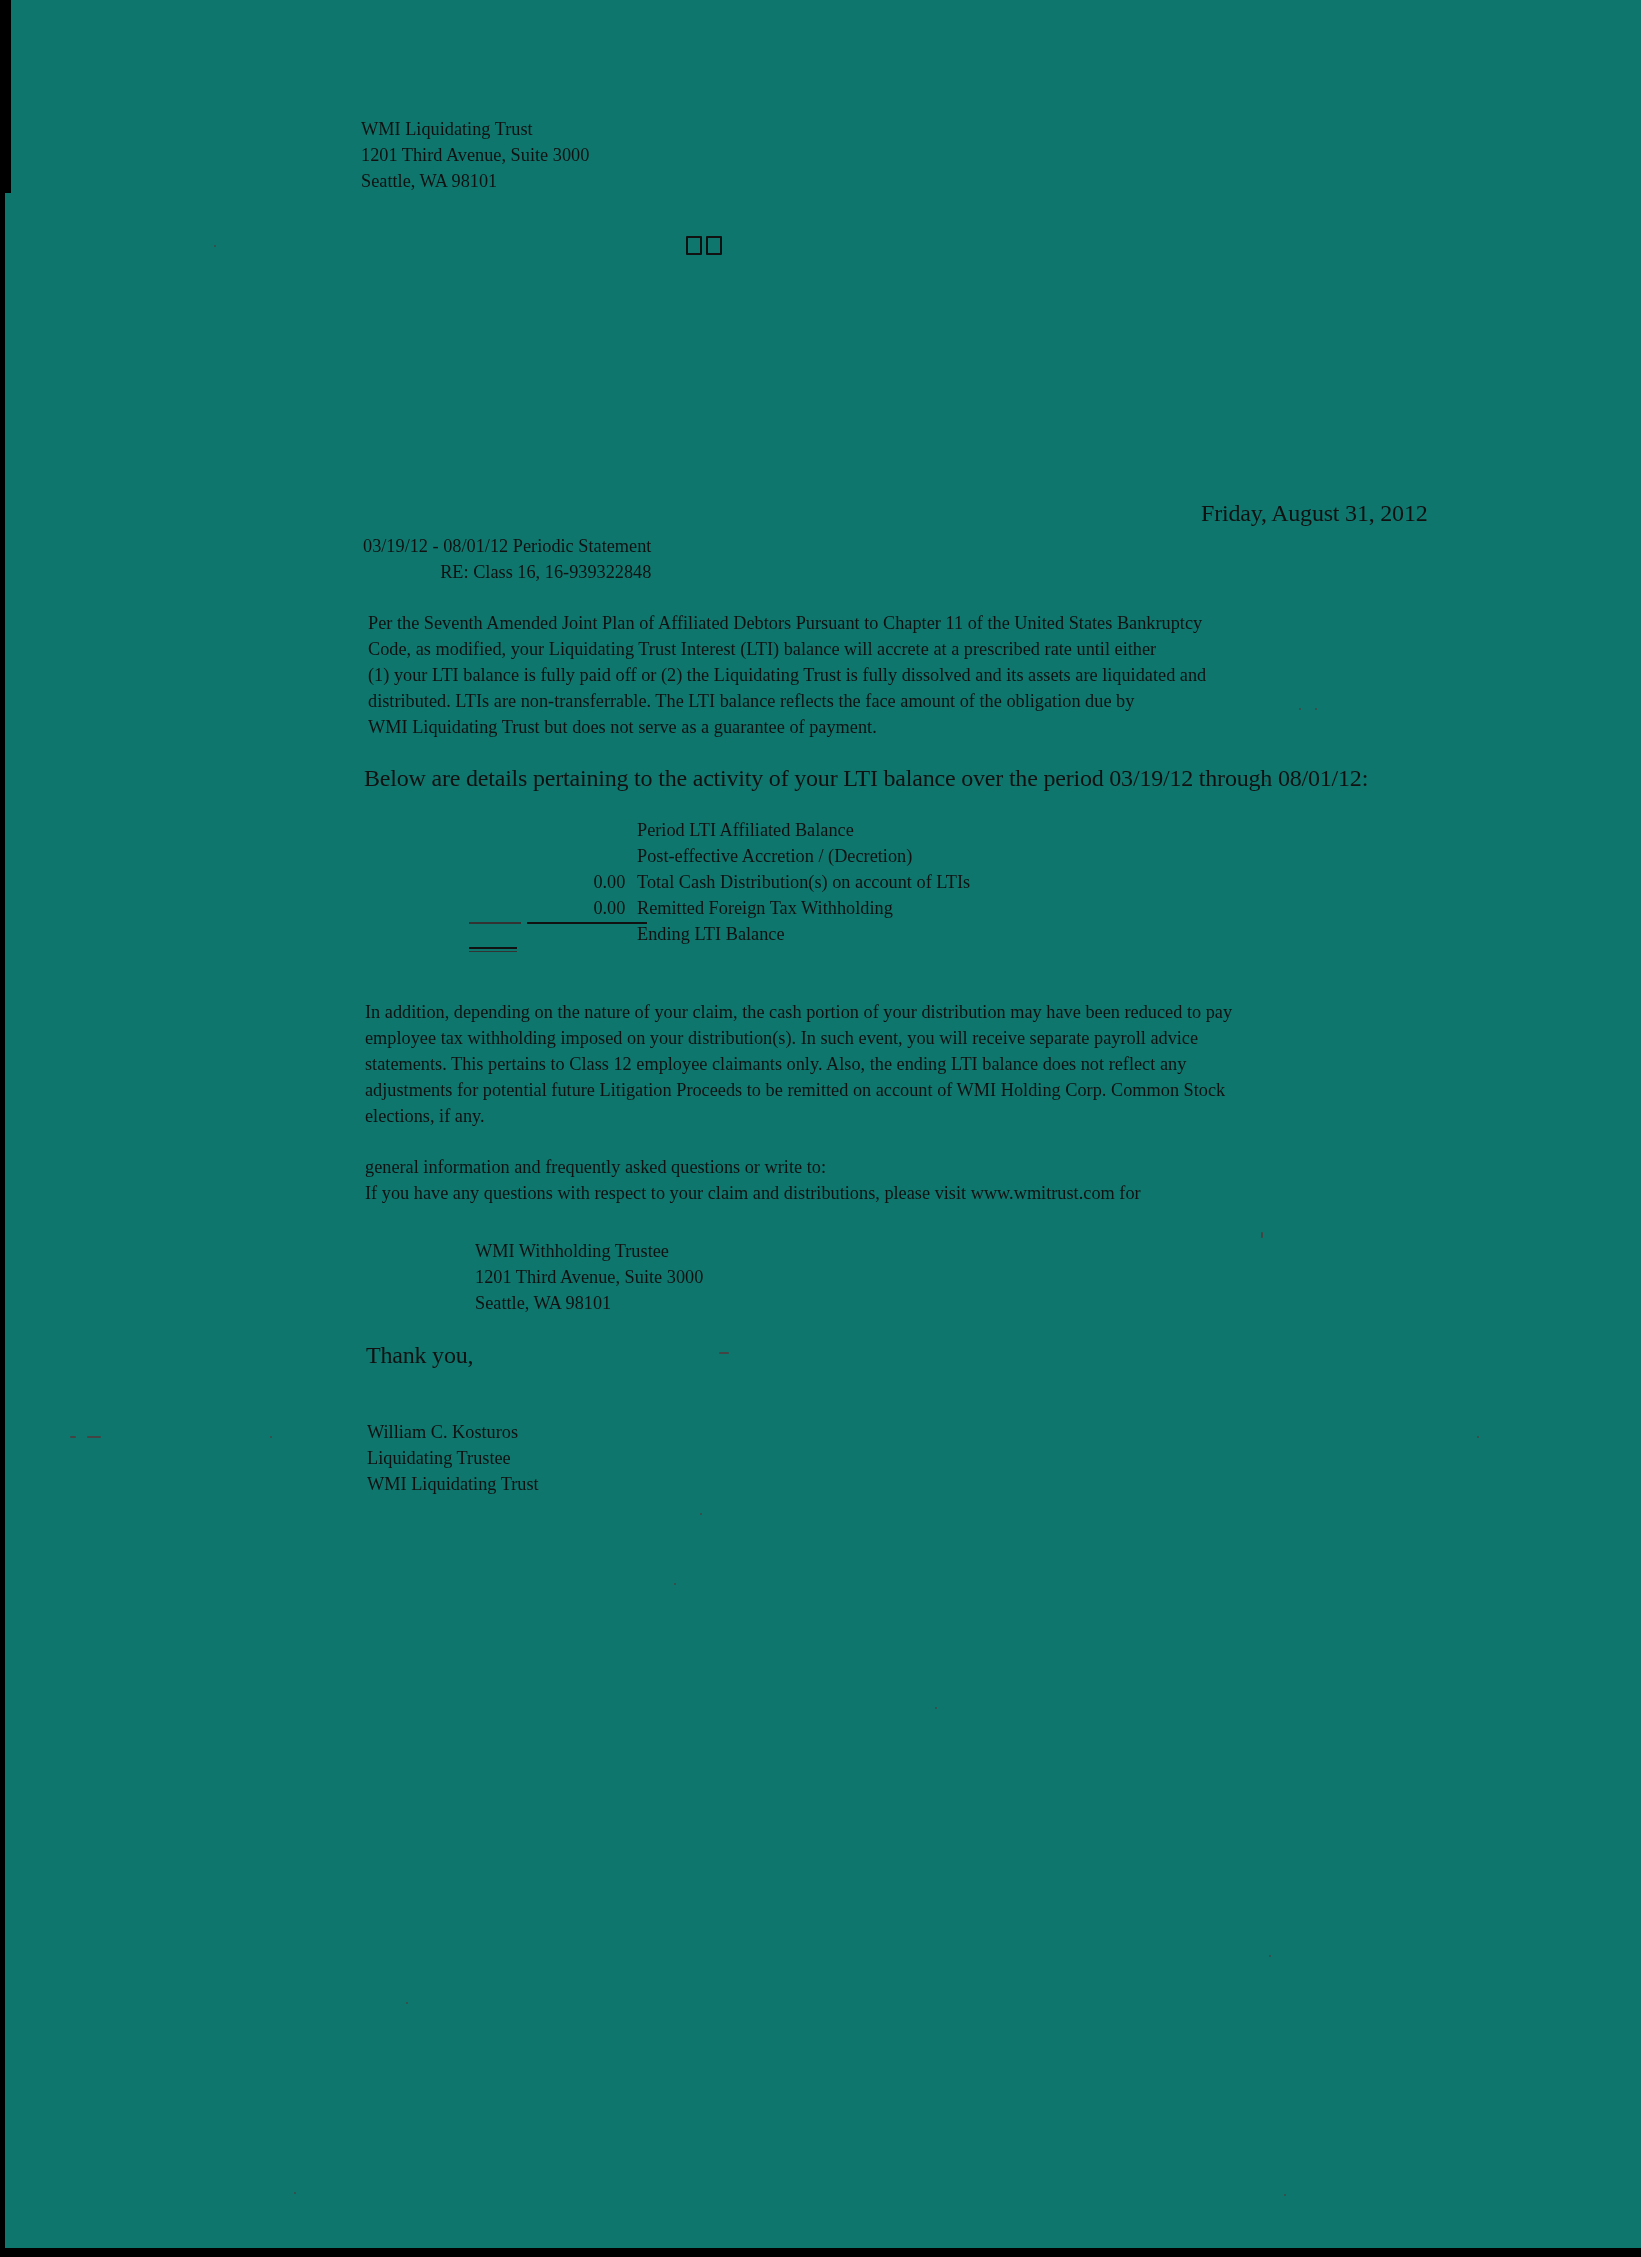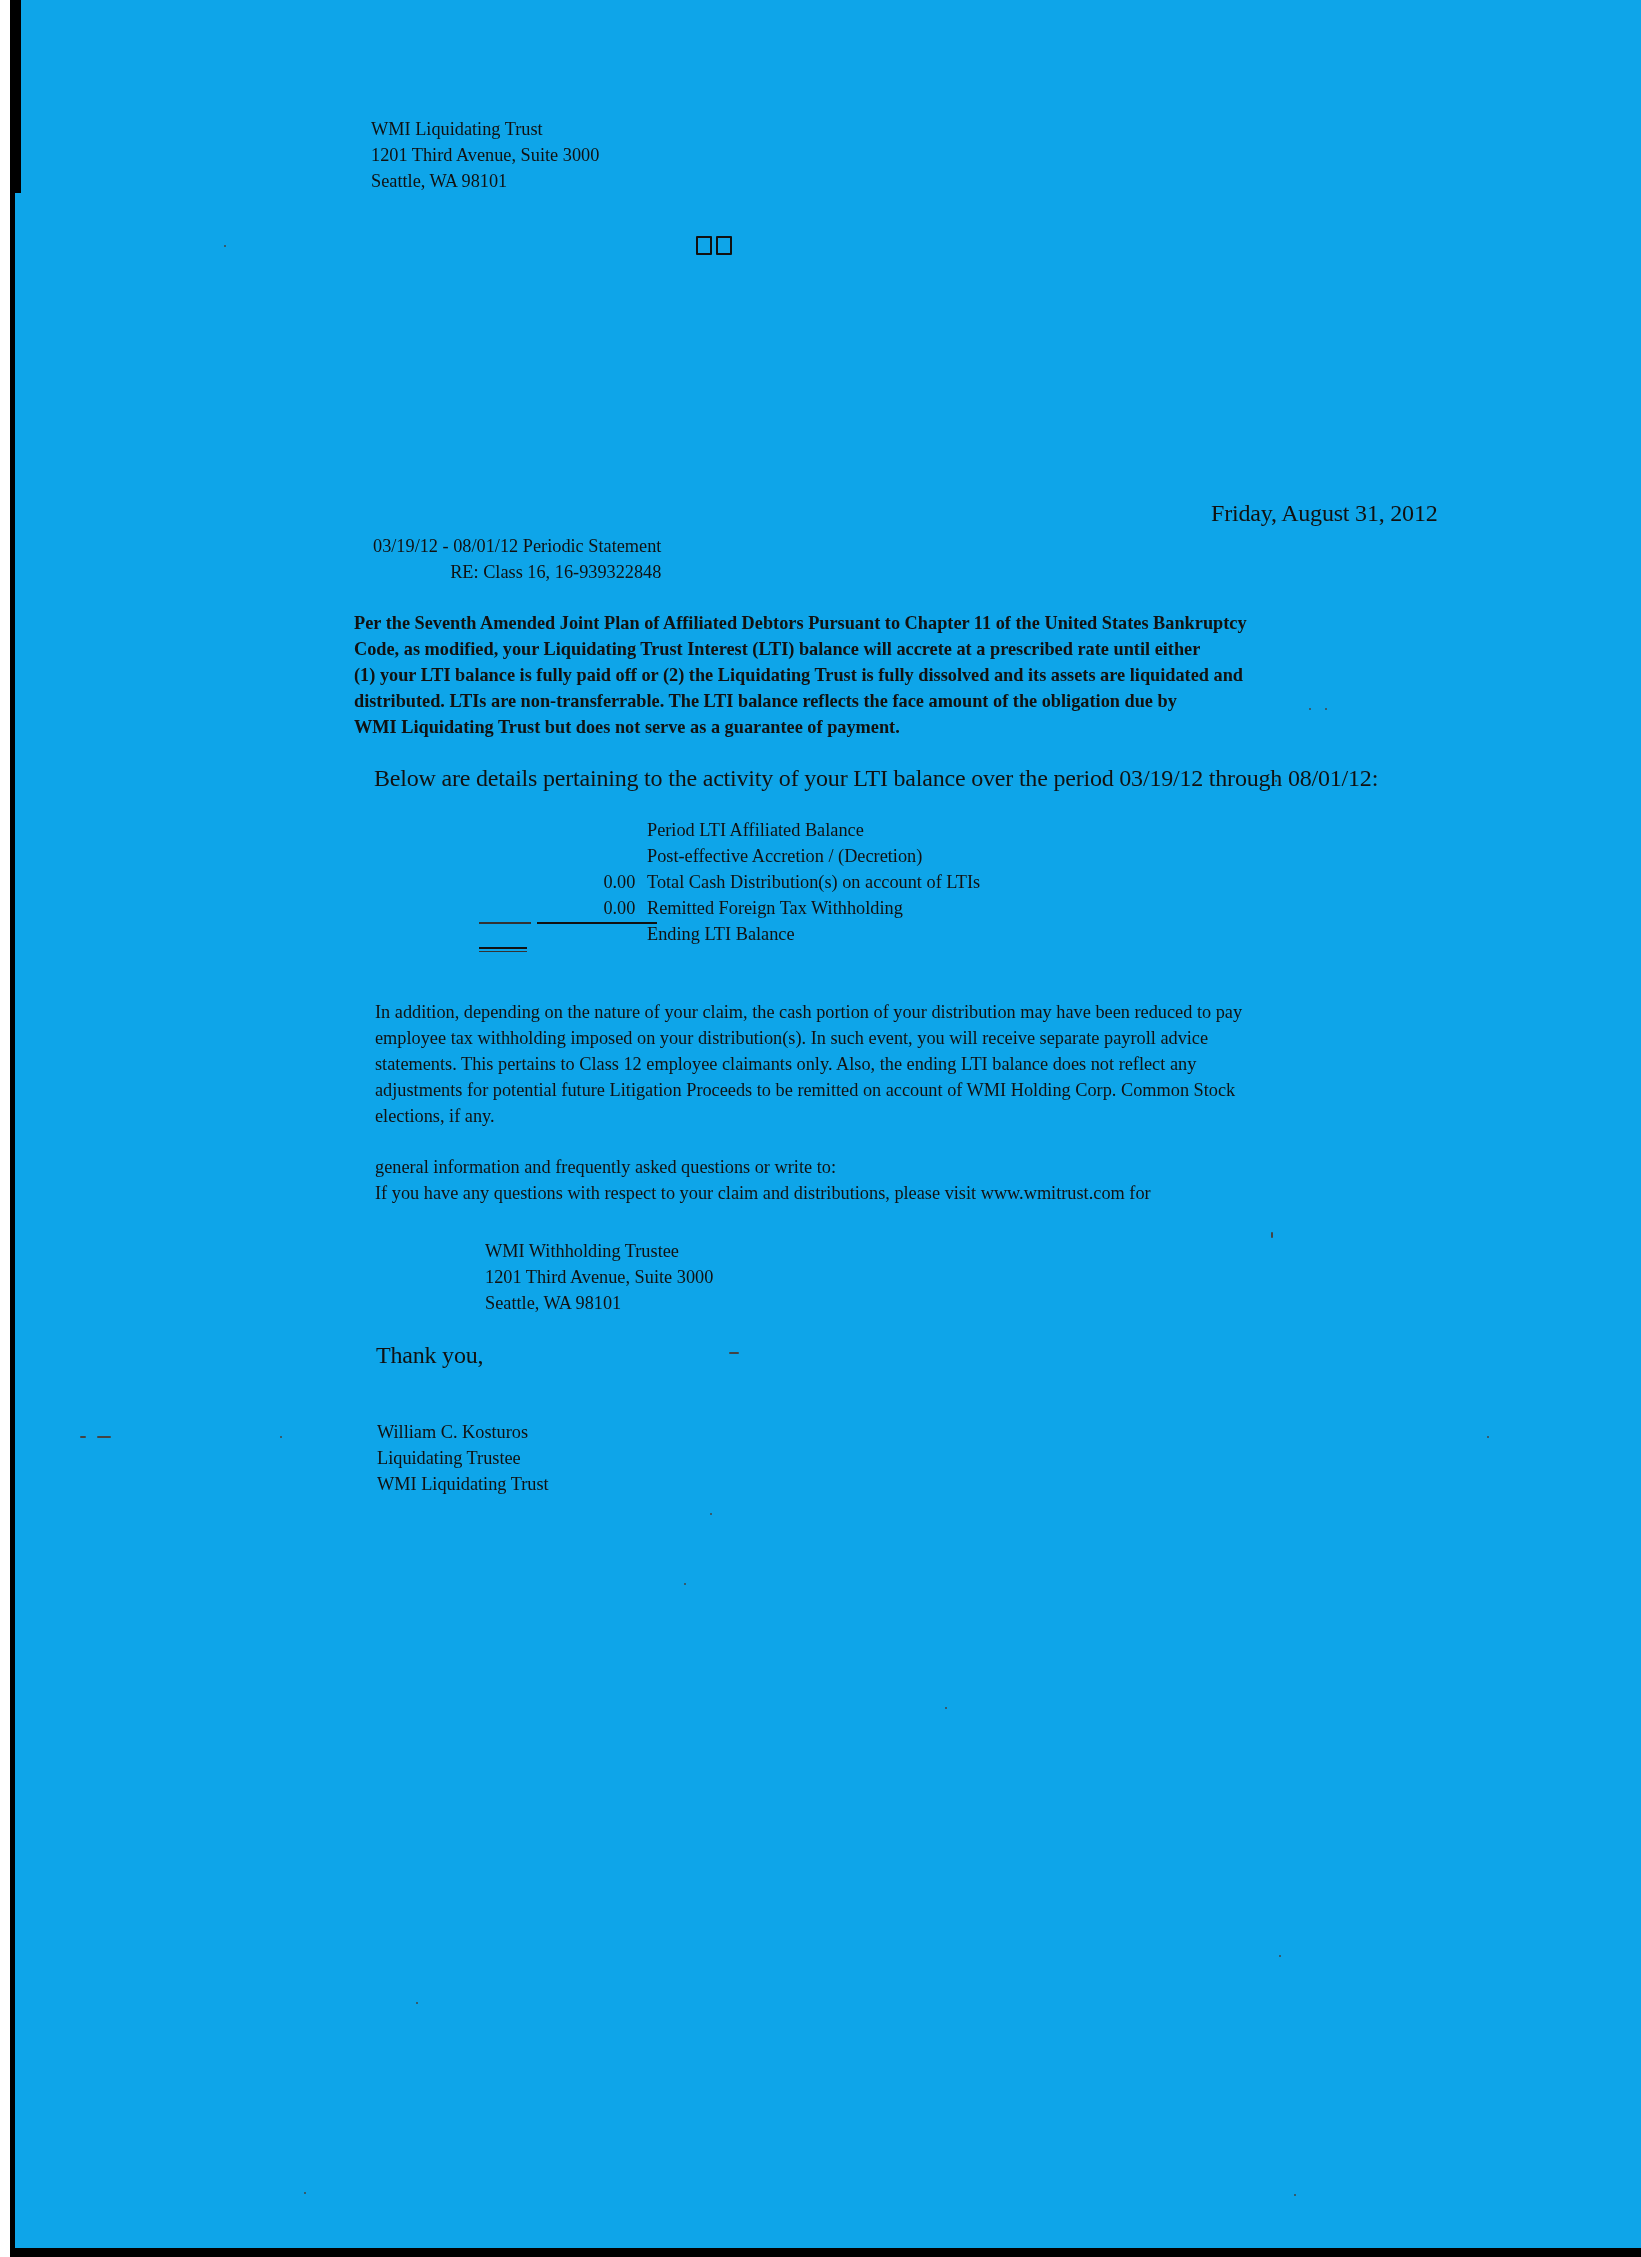--- a/index.html
+++ b/index.html
@@ -11,22 +11,21 @@
       width: 1641px;
       height: 2257px;
       position: relative;
       overflow: hidden;
       font-family: "Liberation Serif", "DejaVu Serif", serif;
       color: #111111;
     }
     .page {
       position: absolute;
       inset: 0;
-      background: #0ea5e9;
-      margin-left: 10px;
+      background: #0f766e;
     }
     .scan-edge-left {
       position: absolute;
       left: 0;
       top: 0;
       width: 4.8px;
       height: 2257px;
       background: #000;
     }
     .scan-edge-left-top {
@@ -123,21 +122,21 @@
     <span></span>
   </div>
 
   <div class="line" style="left:1201px; top:500px;">Friday, August 31, 2012</div>
 
   <div class="block" style="left:363px; top:533px;text-align:right;">
     <div class="row">03/19/12 - 08/01/12 Periodic Statement</div>
     <div class="row">RE: Class 16, 16-939322848</div>
   </div>
 
-  <div class="block" style="left:344px; top:610px;font-weight:bold;">
+  <div class="block" style="left:368px; top:610px;">
     <div class="row">Per the Seventh Amended Joint Plan of Affiliated Debtors Pursuant to Chapter 11 of the United States Bankruptcy</div>
     <div class="row">Code, as modified, your Liquidating Trust Interest (LTI) balance will accrete at a prescribed rate until either</div>
     <div class="row">(1) your LTI balance is fully paid off or (2) the Liquidating Trust is fully dissolved and its assets are liquidated and</div>
     <div class="row">distributed.  LTIs are non-transferrable.  The LTI balance reflects the face amount of the obligation due by</div>
     <div class="row">WMI Liquidating Trust but does not serve as a guarantee of payment.</div>
   </div>
 
   <div class="line" style="left:364px; top:765px;">Below are details pertaining to the activity of your LTI balance over the period 03/19/12 through 08/01/12:</div>
 
   <div class="ledger">

